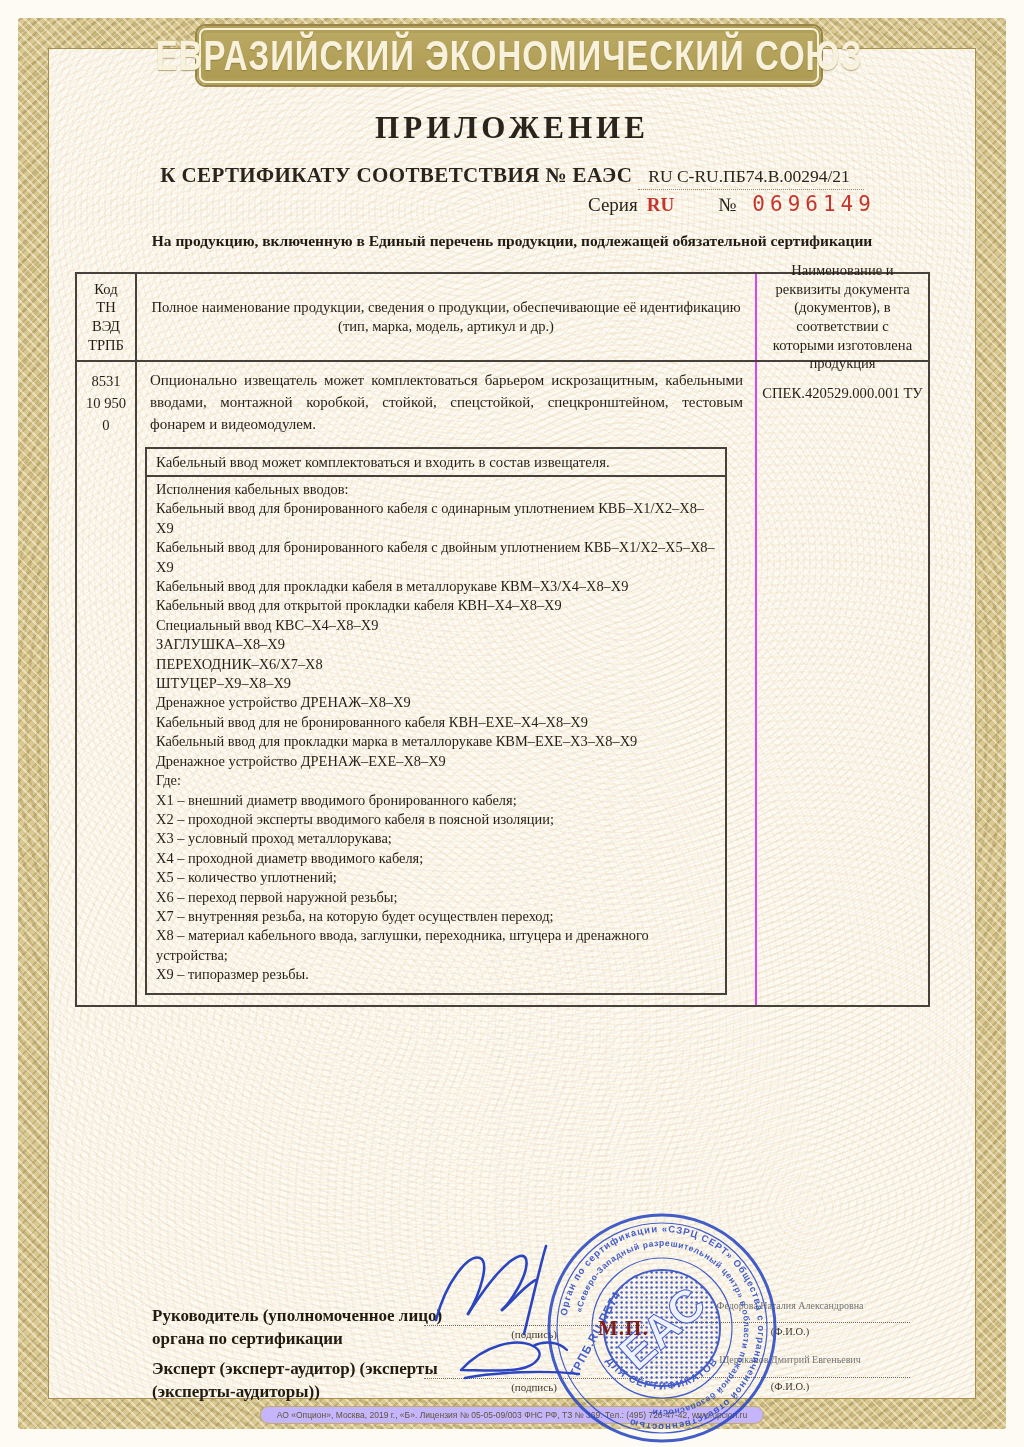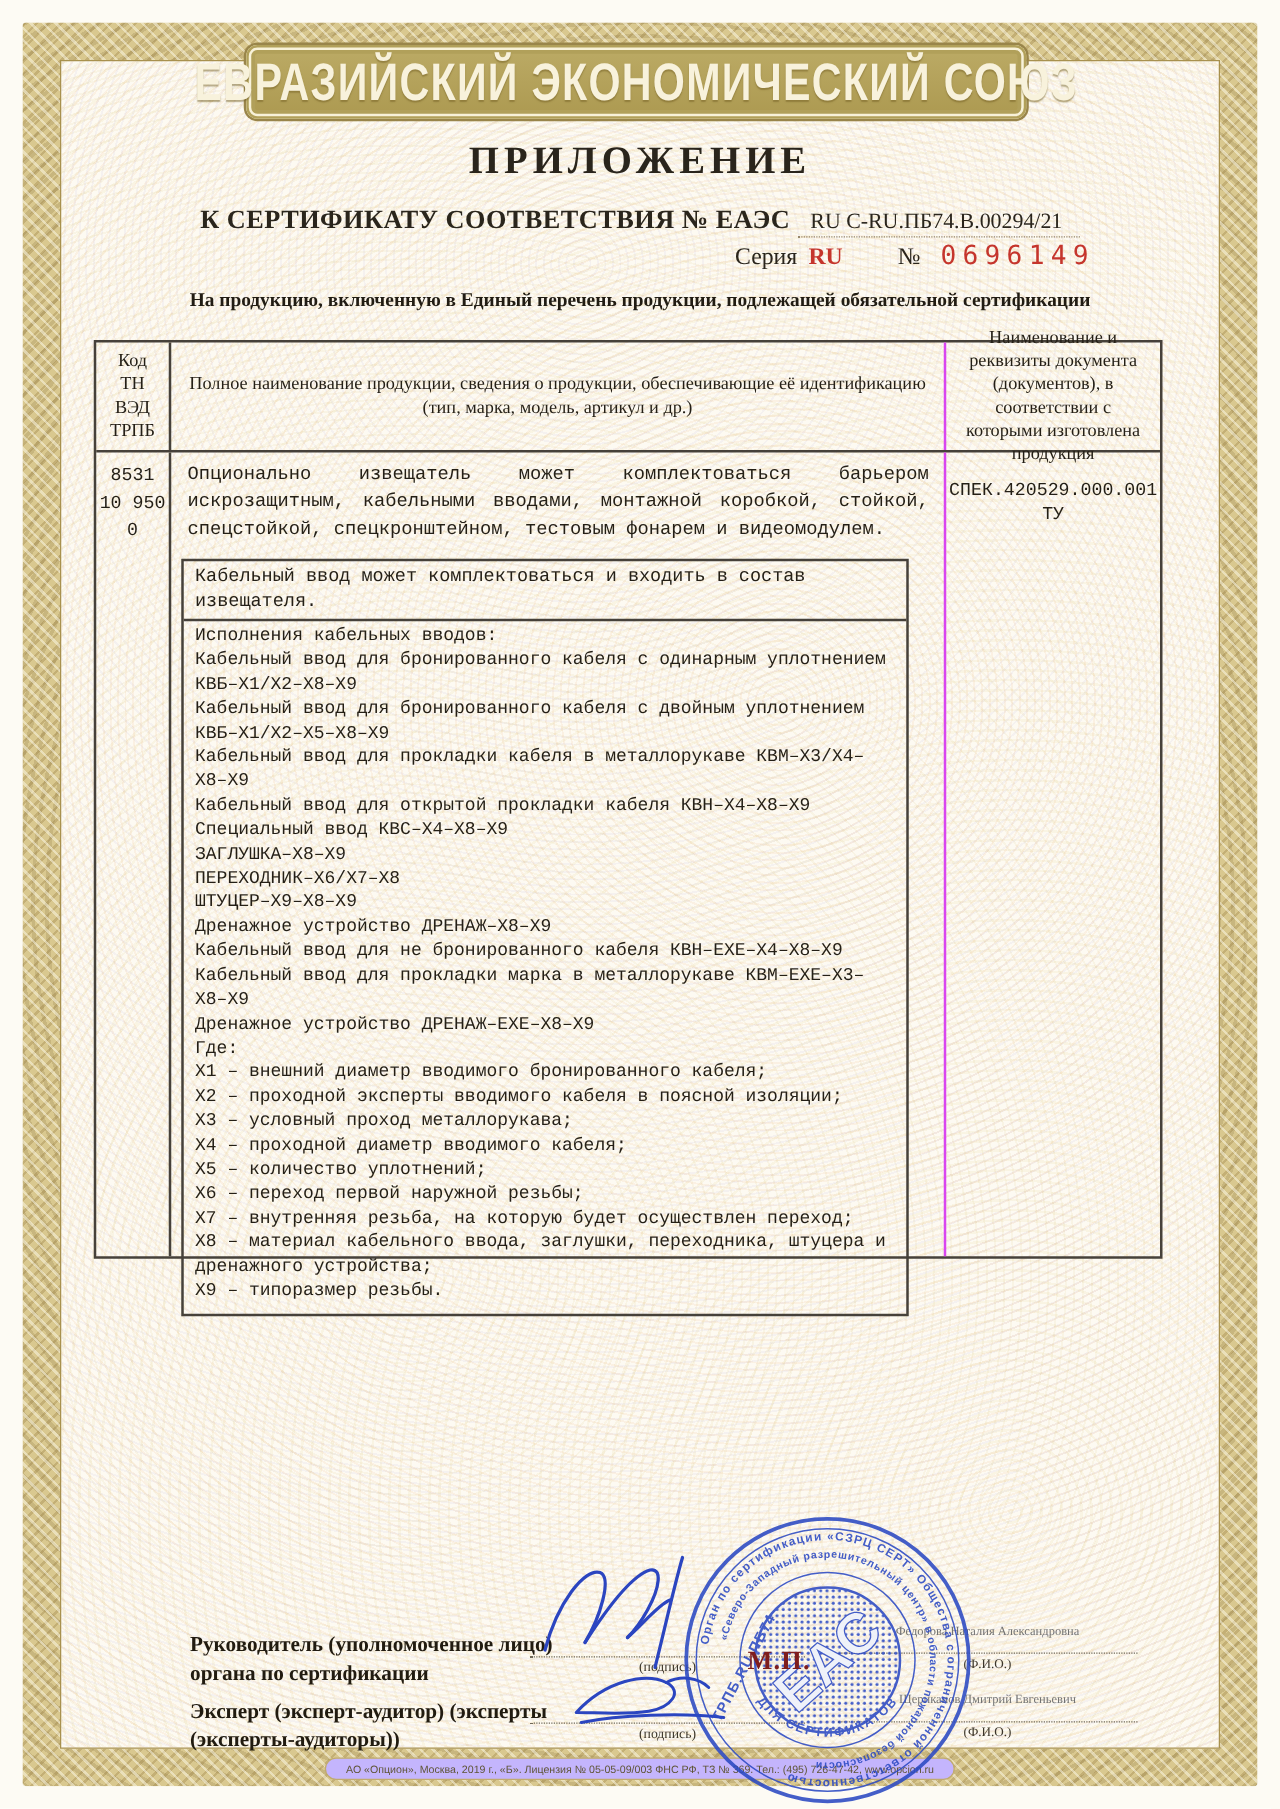--- a/index.html
+++ b/index.html
@@ -15,21 +15,21 @@
       repeating-radial-gradient(circle at 50% 50%, rgba(120,98,48,0.18) 0 3px, rgba(120,98,48,0) 3px 11px);
     border-radius:3px;}
   .frame-inner{position:absolute;inset:48px;border:1.5px solid #a8914e;background-color:#fdfaf2;
     background-image:
       repeating-radial-gradient(circle at 62% 38%, rgba(231,158,94,0.10) 0 1.5px, rgba(231,158,94,0) 1.5px 6px),
       repeating-radial-gradient(circle at 30% 72%, rgba(213,189,110,0.10) 0 1.5px, rgba(213,189,110,0) 1.5px 7px),
       repeating-radial-gradient(circle at 82% 86%, rgba(224,204,128,0.13) 0 2px, rgba(224,204,128,0) 2px 8px),
       repeating-radial-gradient(circle at 45% 12%, rgba(152,140,208,0.08) 0 1.5px, rgba(152,140,208,0) 1.5px 6px);}
 
   
-  .banner{position:absolute;left:197px;top:36px;width:624px;height:59px;z-index:6;
+  .banner{position:absolute;left:197px;top:26px;width:624px;height:59px;z-index:6;
     background:linear-gradient(#bcab66,#ac9950);border-radius:9px;
     box-shadow:0 0 0 2px #99854a, inset 0 0 0 2px #b1a05a, inset 0 0 0 4px rgba(252,247,224,0.95), inset 0 0 0 7px #b1a05a;
     display:flex;align-items:center;justify-content:center;}
   .banner-text{font-family:"Liberation Sans",sans-serif;font-weight:800;font-size:33px;letter-spacing:1px;
     color:#f8f2dc;transform:scaleY(1.28);white-space:nowrap;text-shadow:0 1px 1px rgba(120,100,40,0.55);}
 
   
   .doc-title{position:absolute;left:0;top:110px;width:100%;text-align:center;z-index:2;
     font-size:31px;font-weight:bold;letter-spacing:4px;color:#2a251c;}
   .cert-line{position:absolute;left:0;top:163px;width:100%;text-align:center;z-index:2;white-space:nowrap;}
@@ -39,21 +39,21 @@
   .series-code{color:#c5352c;font-weight:bold;margin-left:9px;}
   .number-sign{margin-left:44px;}
   .form-number{margin-left:16px;font-family:"DejaVu Sans Mono",monospace;font-size:21px;letter-spacing:5px;color:#c5352c;}
   .statement{position:absolute;left:0;top:232px;width:100%;text-align:center;z-index:2;
     font-size:15.5px;font-weight:bold;color:#211c13;}
 
   
   .cert-table{position:absolute;left:75px;top:272px;width:855px;height:735px;z-index:2;
     border:2px solid #46413a;display:flex;flex-direction:column;box-sizing:border-box;font-size:14.6px;}
   .t-head{display:flex;border-bottom:2px solid #46413a;height:88px;box-sizing:border-box;}
-  .t-body{display:flex;flex:1;min-height:0;font-family:Liberation Mono, monospace;}
+  .t-body{display:flex;flex:1;min-height:0;}
   .cell{box-sizing:border-box;}
   .c1{width:60px;border-right:2px solid #46413a;}
   .c2{width:620px;border-right:2px solid #d946ef;}
   .c3{flex:1;}
   .t-head .cell{display:flex;align-items:center;justify-content:center;text-align:center;padding:4px 8px;line-height:1.28;}
   .code-cell{padding-top:9px;text-align:center;white-space:pre-line;line-height:1.5;}
   .doc-cell{padding-top:22px;text-align:center;line-height:1.3;}
   .desc{padding:7px 12px 0 13px;text-align:justify;line-height:22px;font-size:15px;}
   .inner-box{margin:12px 28px 0 8px;border:2px solid #46413a;}
   .inner-note{padding:3px 9px;border-bottom:2px solid #46413a;font-size:14.8px;line-height:20px;}

